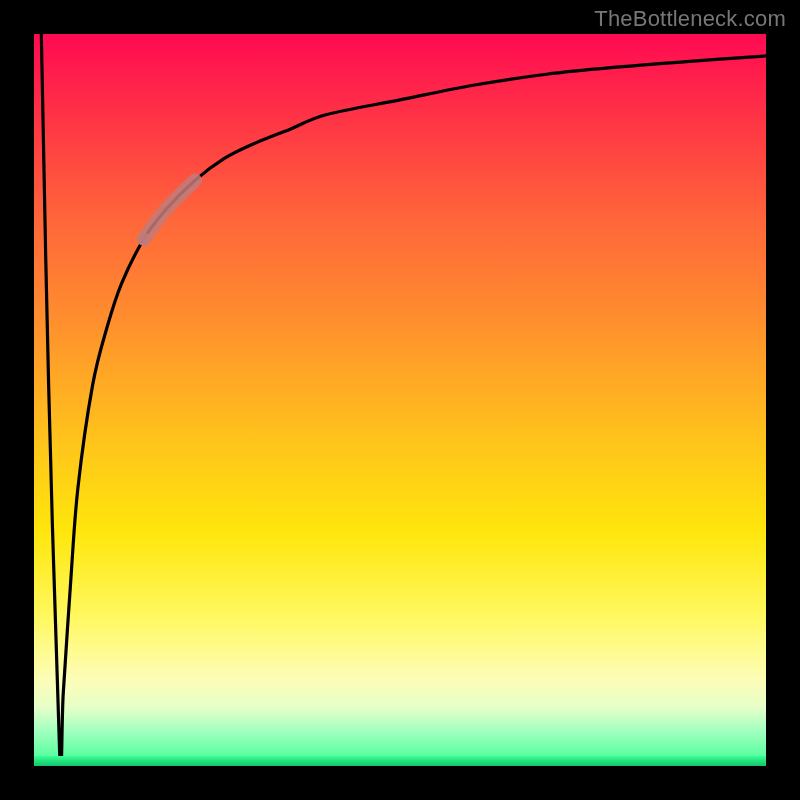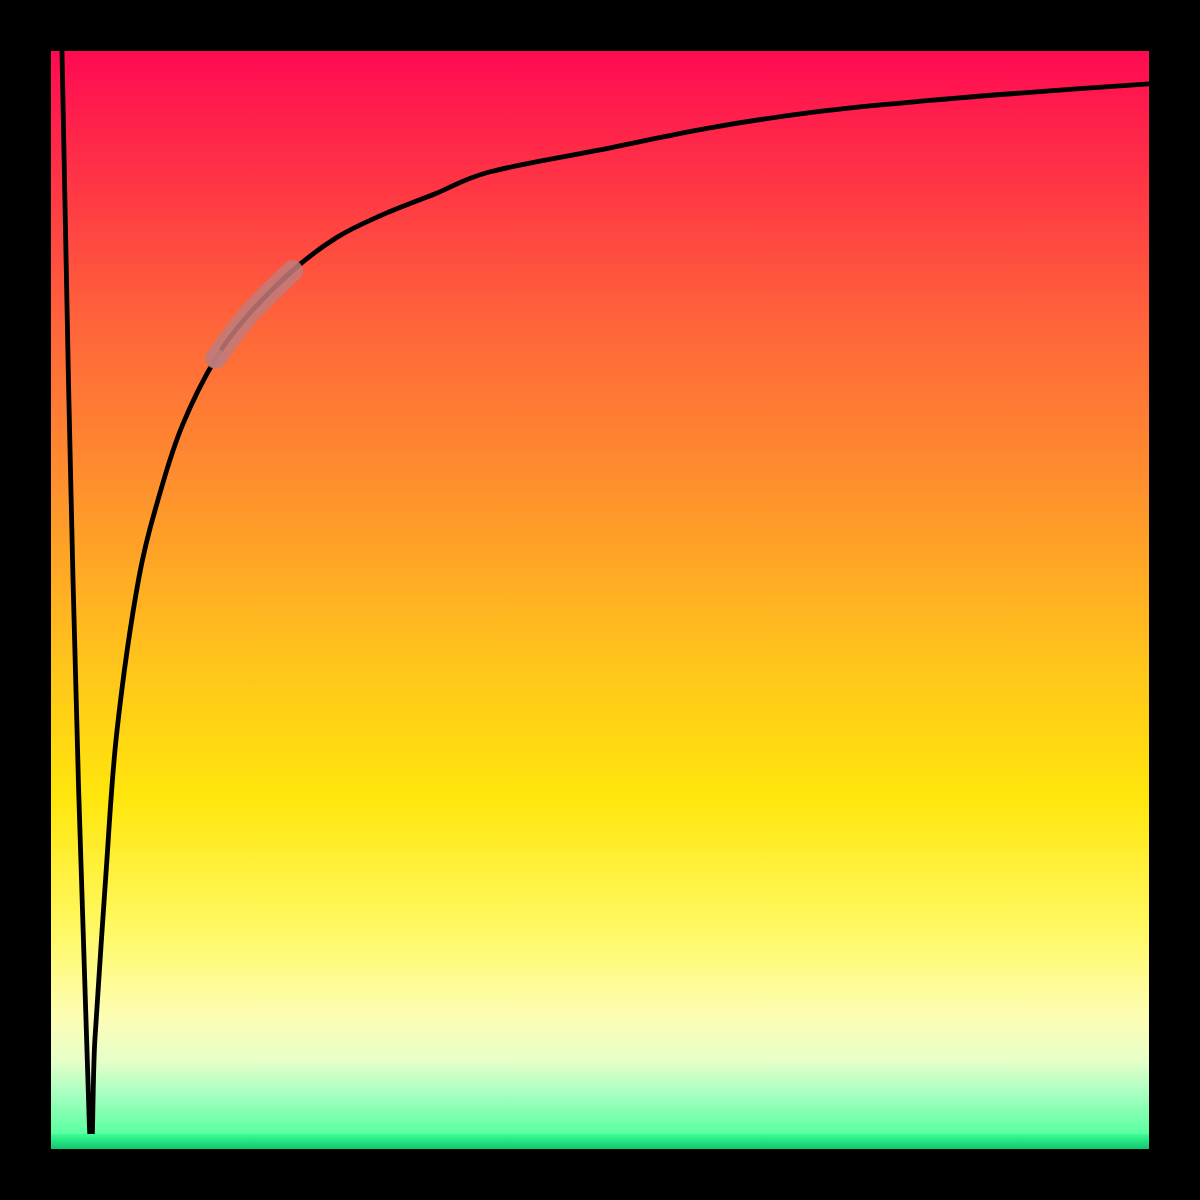--- a/index.html
+++ b/index.html
@@ -65,20 +65,21 @@
     color: #777;
     font-size: 22px;
     letter-spacing: 0.2px;
     user-select: none;
   }
 </style>
 </head>
 <body>
 
 <div class="stage">
+  <div class="watermark">TheBottleneck.com</div>
 
   <div class="plot">
     <svg class="curve" viewBox="0 0 732 732" preserveAspectRatio="none">
 
       <path id="curve-path" fill="none" stroke="#000000" stroke-width="3.2" stroke-linecap="round" stroke-linejoin="round" d="M 7.32 0.00 C 8.54 58.56, 11.59 231.80, 14.64 351.36 C 17.69 470.92, 23.18 666.12, 25.62 717.36 C 28.06 768.60, 27.45 686.86, 29.28 658.80 C 31.11 630.74, 34.16 583.16, 36.60 549.00 C 39.04 514.84, 40.26 486.78, 43.92 453.84 C 47.58 420.90, 53.68 378.20, 58.56 351.36 C 63.44 324.52, 68.32 309.88, 73.20 292.80 C 78.08 275.72, 81.74 263.52, 87.84 248.88 C 93.94 234.24, 102.48 217.16, 109.80 204.96 C 117.12 192.76, 123.22 185.44, 131.76 175.68 C 140.30 165.92, 151.28 154.94, 161.04 146.40 C 170.80 137.86, 180.56 130.54, 190.32 124.44 C 200.08 118.34, 208.62 114.68, 219.60 109.80 C 230.58 104.92, 244.00 100.04, 256.20 95.16 C 268.40 90.28, 274.50 85.40, 292.80 80.52 C 311.10 75.64, 341.60 70.76, 366.00 65.88 C 390.40 61.00, 414.80 55.51, 439.20 51.24 C 463.60 46.97, 488.00 43.31, 512.40 40.26 C 536.80 37.21, 561.20 35.14, 585.60 32.94 C 610.00 30.74, 634.40 28.91, 658.80 27.08 C 683.20 25.25, 719.80 22.81, 732.00 21.96"></path>
 
       <path id="highlight-path" fill="none" stroke="#c17b7a" stroke-width="14" stroke-linecap="round" stroke-linejoin="round" opacity="0.85" d="M 109.80 204.96 C 113.46 200.08, 123.22 185.44, 131.76 175.68 C 140.30 165.92, 156.16 151.28, 161.04 146.40"></path>
 
       <circle id="highlight-dot" r="6.5" fill="#c17b7a" opacity="0.85" cx="109.80" cy="204.96"></circle>
     </svg>

